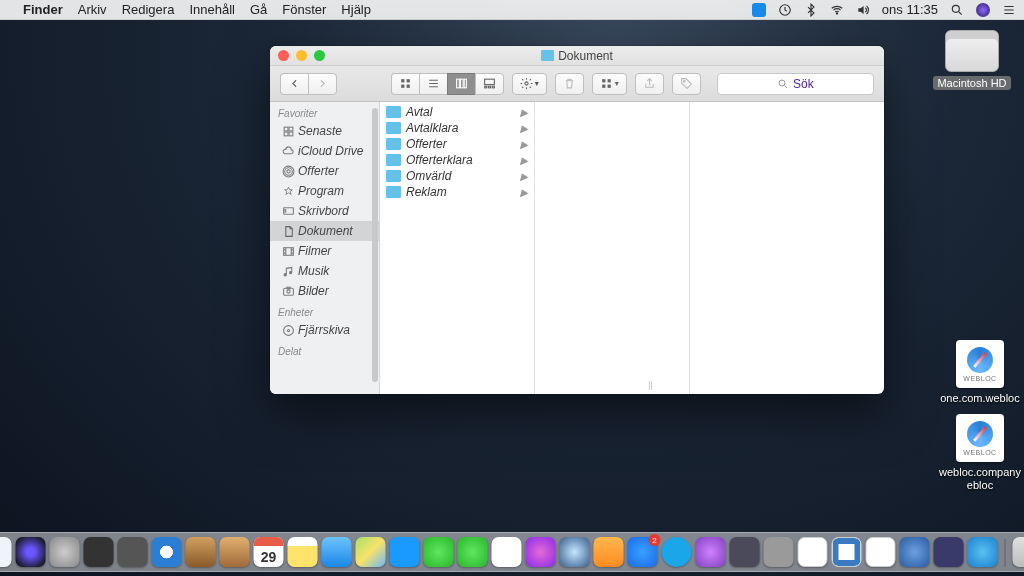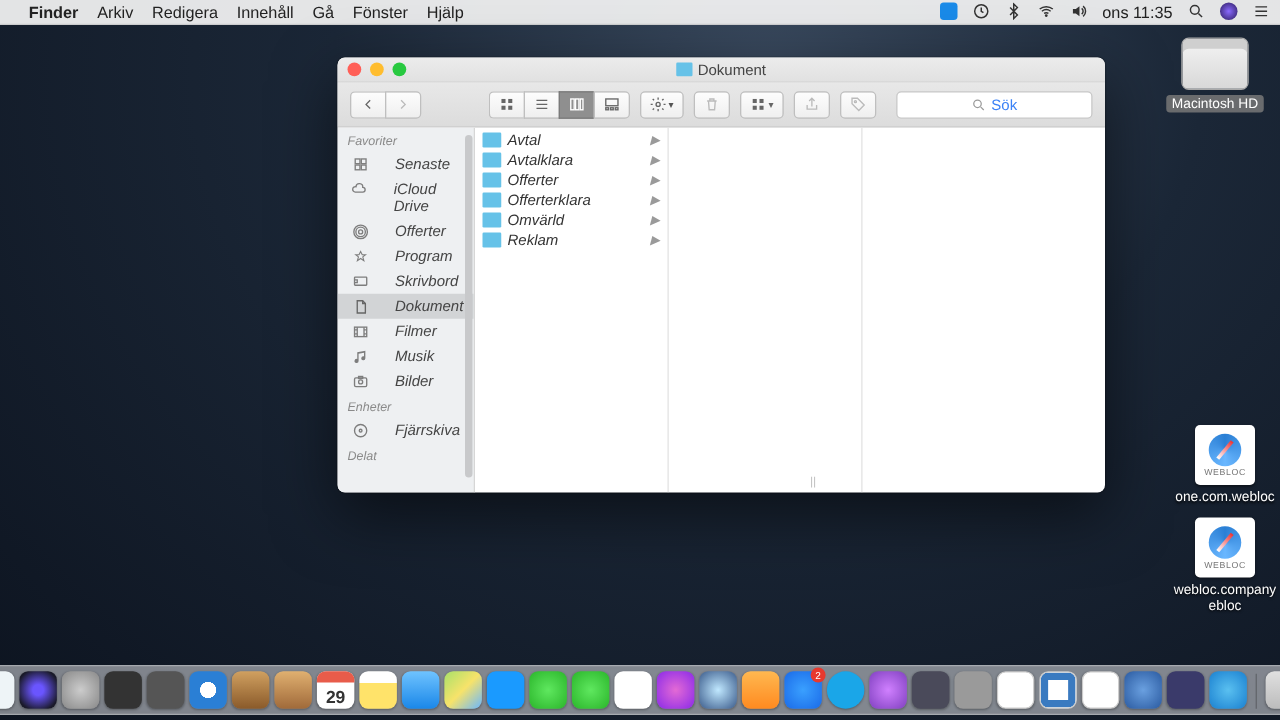--- a/index.html
+++ b/index.html
@@ -14,21 +14,21 @@
     position: absolute; top:0; left:0; right:0; height:20px;
     background: rgba(245,245,245,0.92);
     display:flex; align-items:center;
     font-size:13px; color:#222;
     padding: 0 8px;
     border-bottom:1px solid rgba(0,0,0,0.1);
     gap:22px;
   }
   .menubar .left { display:flex; align-items:center; gap:15px; }
   .menubar .left .appname { font-weight:600; }
-  .menubar .right { margin-left:auto; display:flex; align-items:flex-start; gap:12px; }
+  .menubar .right { margin-left:auto; display:flex; align-items:flex-end; gap:12px; }
   .menubar svg { width:14px; height:14px; display:block; }
   .apple { font-size:15px; }
 
   
   .desktop-icon { position:absolute; width:80px; text-align:center; color:#fff; font-size:11px; }
   .desktop-icon .hd {
     width:54px; height:42px; margin:0 auto 4px;
     background:linear-gradient(#f4f4f4,#d8d8d8);
     border:1px solid #aaa; border-radius:6px;
     box-shadow: inset 0 8px 0 #cfcfcf;
@@ -88,31 +88,31 @@
   .tbgrp{ display:flex; }
   .tbgrp .tbbtn{ border-radius:0; border-right-width:0;}
   .tbgrp .tbbtn:first-child{ border-top-left-radius:4px; border-bottom-left-radius:4px;}
   .tbgrp .tbbtn:last-child{ border-top-right-radius:4px; border-bottom-right-radius:4px; border-right-width:1px;}
   .tbbtn.active{ background:#8f8f8f; color:#fff; border-color:#7a7a7a;}
   .tbbtn svg{ width:13px; height:13px; }
   .spacer{ flex:1; }
   .searchbox{
     width:166px; height:22px; background:#fff; border:1px solid #c7c7c7; border-radius:4px;
     display:flex; align-items:center; justify-content:center; gap:4px;
-    font-size:12px; color:#3b82f6;
+    font-size:12px; color:#4c1d95;
   }
 
   .body{ flex:1; display:flex; overflow:hidden;font-style:italic;}
   .sidebar{
     width:110px; background:#eef0f2; border-right:1px solid #d6d6d6;
     font-size:12px; color:#444; overflow-y:auto; position:relative;
   }
   .sidebar .sect{ padding:6px 8px 2px; font-size:10px; color:#8a8a8a; }
   .sbitem{
-    display:flex; gap:20px;
+    display:flex; align-items:center; gap:2px;
     padding:3px 8px 3px 10px; cursor:default;
   }
   .sbitem.sel{ background:#d2d4d6; }
   .sbitem .ic{ width:16px; height:14px; color:#7d7d7d; display:flex;align-items:center;justify-content:center;}
   .sbitem .ic svg{width:15px;height:13px;}
   .sb-scroll{
     position:absolute; right:1px; top:6px; width:6px; height:274px;
     background:#c8c9cb; border-radius:3px;
   }
 

